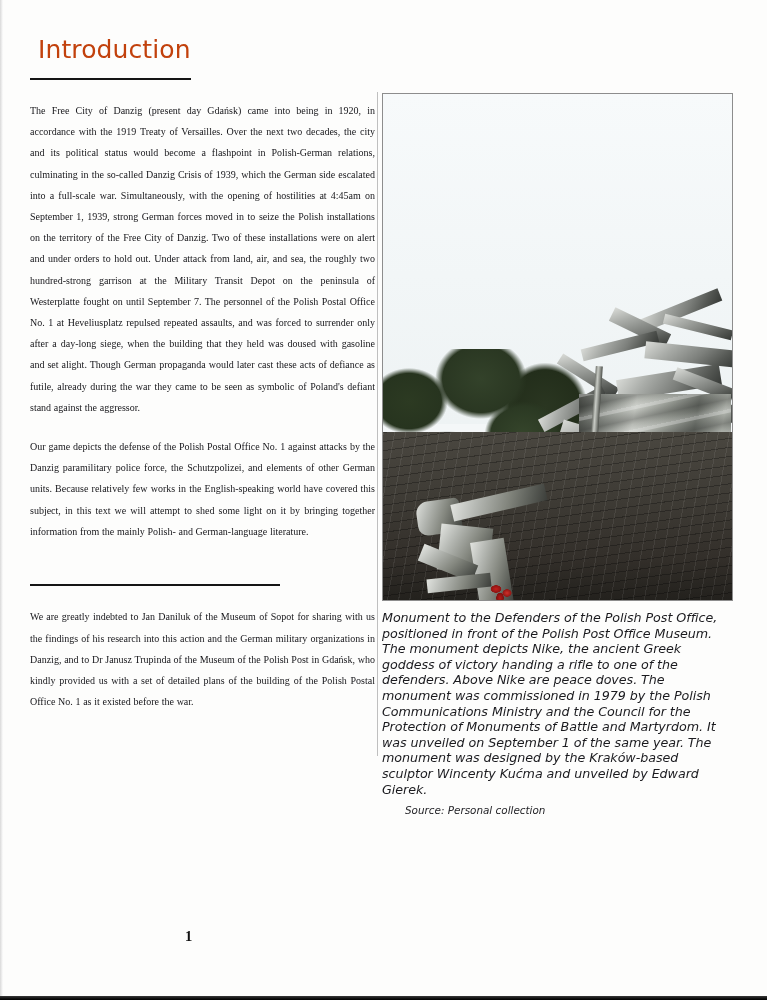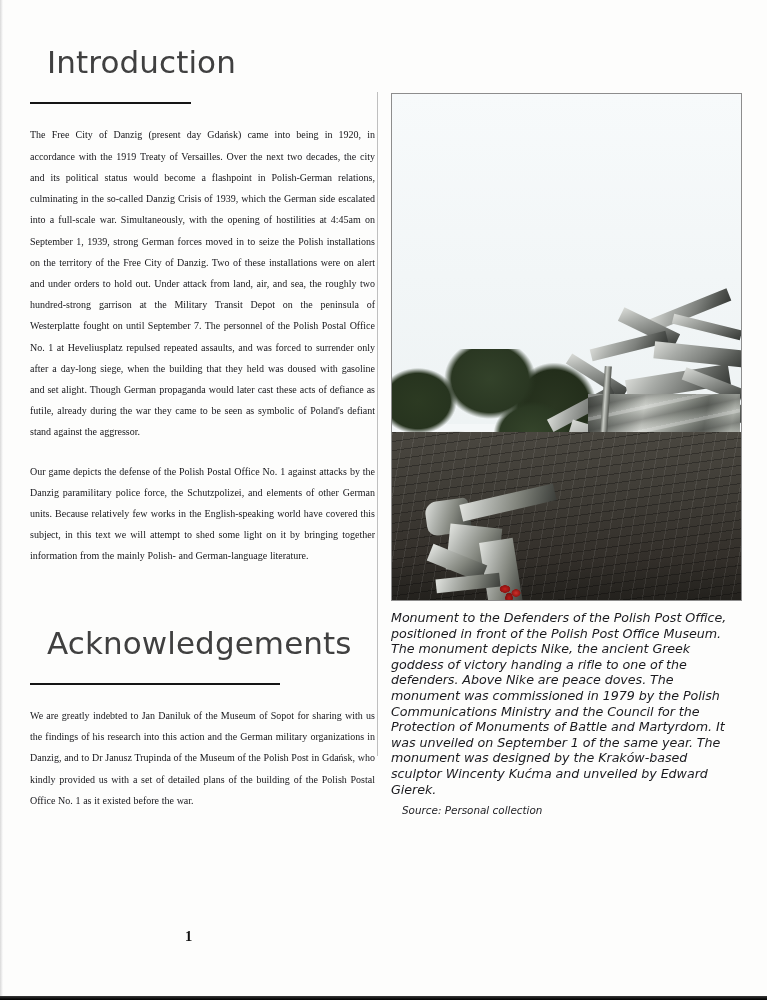--- a/index.html
+++ b/index.html
@@ -35,26 +35,26 @@
 
   
   .left-col {
     position: absolute;
     left: 30px;
     top: 28px;
     width: 345px;
   }
   .section-heading {
     font-family: "DejaVu Sans", "Liberation Sans", sans-serif;
-    font-size: 31px;
+    font-size: 25px;
     font-weight: 400;
-    color: #404040;
+    color: #c2410c;
     letter-spacing: 0.1px;
     line-height: 1.1;
-    margin: 17px;
+    margin: 8px;
     display: inline-block;
     white-space: nowrap;
   }
   .heading-block {
     margin-bottom: 20px;
   }
   .heading-rule {
     height: 2.4px;
     background: #151515;
     margin-top: 6px;
@@ -82,21 +82,21 @@
     left: 377px;
     top: 92px;
     width: 1px;
     height: 664px;
     background: #bfbfbf;
   }
 
   
   .right-col {
     position: absolute;
-    left: 391px;
+    left: 382px;
     top: 93px;
     width: 351px;
   }
   .photo-frame {
     position: relative;
     width: 349px;
     height: 506px;
     border: 1px solid #8d8d8d;
     background: #eef2f3;
     overflow: hidden;
@@ -251,21 +251,21 @@
     width: 349px;
     font-family: "DejaVu Sans", "Liberation Sans", sans-serif;
     font-style: italic;
     font-size: 12.7px;
     line-height: 15.6px;
     color: #1b1b1f;
     letter-spacing: -0.05px;
   }
   .caption-source {
     margin-top: 7px;
-    margin-left: 11px;
+    margin-left: 23px;
     font-family: "DejaVu Sans", "Liberation Sans", sans-serif;
     font-style: italic;
     font-size: 10.4px;
     line-height: 13px;
     color: #242428;
   }
 
   
   .page-number {
     position: absolute;
@@ -294,21 +294,20 @@
       <h1 class="section-heading">Introduction</h1>
       <div class="heading-rule rule-intro"></div>
     </div>
 
     <p class="body-par">The Free City of Danzig (present day Gdańsk) came into being in 1920, in accordance with the 1919 Treaty of Versailles. Over the next two decades, the city and its political status would become a flashpoint in Polish-German relations, culminating in the so-called Danzig Crisis of 1939, which the German side escalated into a full-scale war. Simultaneously, with the opening of hostilities at 4:45am on September 1, 1939, strong German forces moved in to seize the Polish installations on the territory of the Free City of Danzig. Two of these installations were on alert and under orders to hold out. Under attack from land, air, and sea, the roughly two hundred-strong garrison at the Military Transit Depot on the peninsula of Westerplatte fought on until September 7. The personnel of the Polish Postal Office No. 1 at Heveliusplatz repulsed repeated assaults, and was forced to surrender only after a day-long siege, when the building that they held was doused with gasoline and set alight. Though German propaganda would later cast these acts of defiance as futile, already during the war they came to be seen as symbolic of Poland's defiant stand against the aggressor.</p>
 
     <p class="body-par">Our game depicts the defense of the Polish Postal Office No. 1 against attacks by the Danzig paramilitary police force, the Schutzpolizei, and elements of other German units. Because relatively few works in the English-speaking world have covered this subject, in this text we will attempt to shed some light on it by bringing together information from the mainly Polish- and German-language literature.</p>
 
     <div class="ack-section">
       <div class="heading-block">
-        <h1 class="section-heading">Acknowledgements</h1>
         <div class="heading-rule rule-ack"></div>
       </div>
       <p class="body-par">We are greatly indebted to Jan Daniluk of the Museum of Sopot for sharing with us the findings of his research into this action and the German military organizations in Danzig, and to Dr Janusz Trupinda of the Museum of the Polish Post in Gdańsk, who kindly provided us with a set of detailed plans of the building of the Polish Postal Office No. 1 as it existed before the war.</p>
     </div>
 
   </div>
 
   <div class="col-divider"></div>
 
   <div class="right-col">

